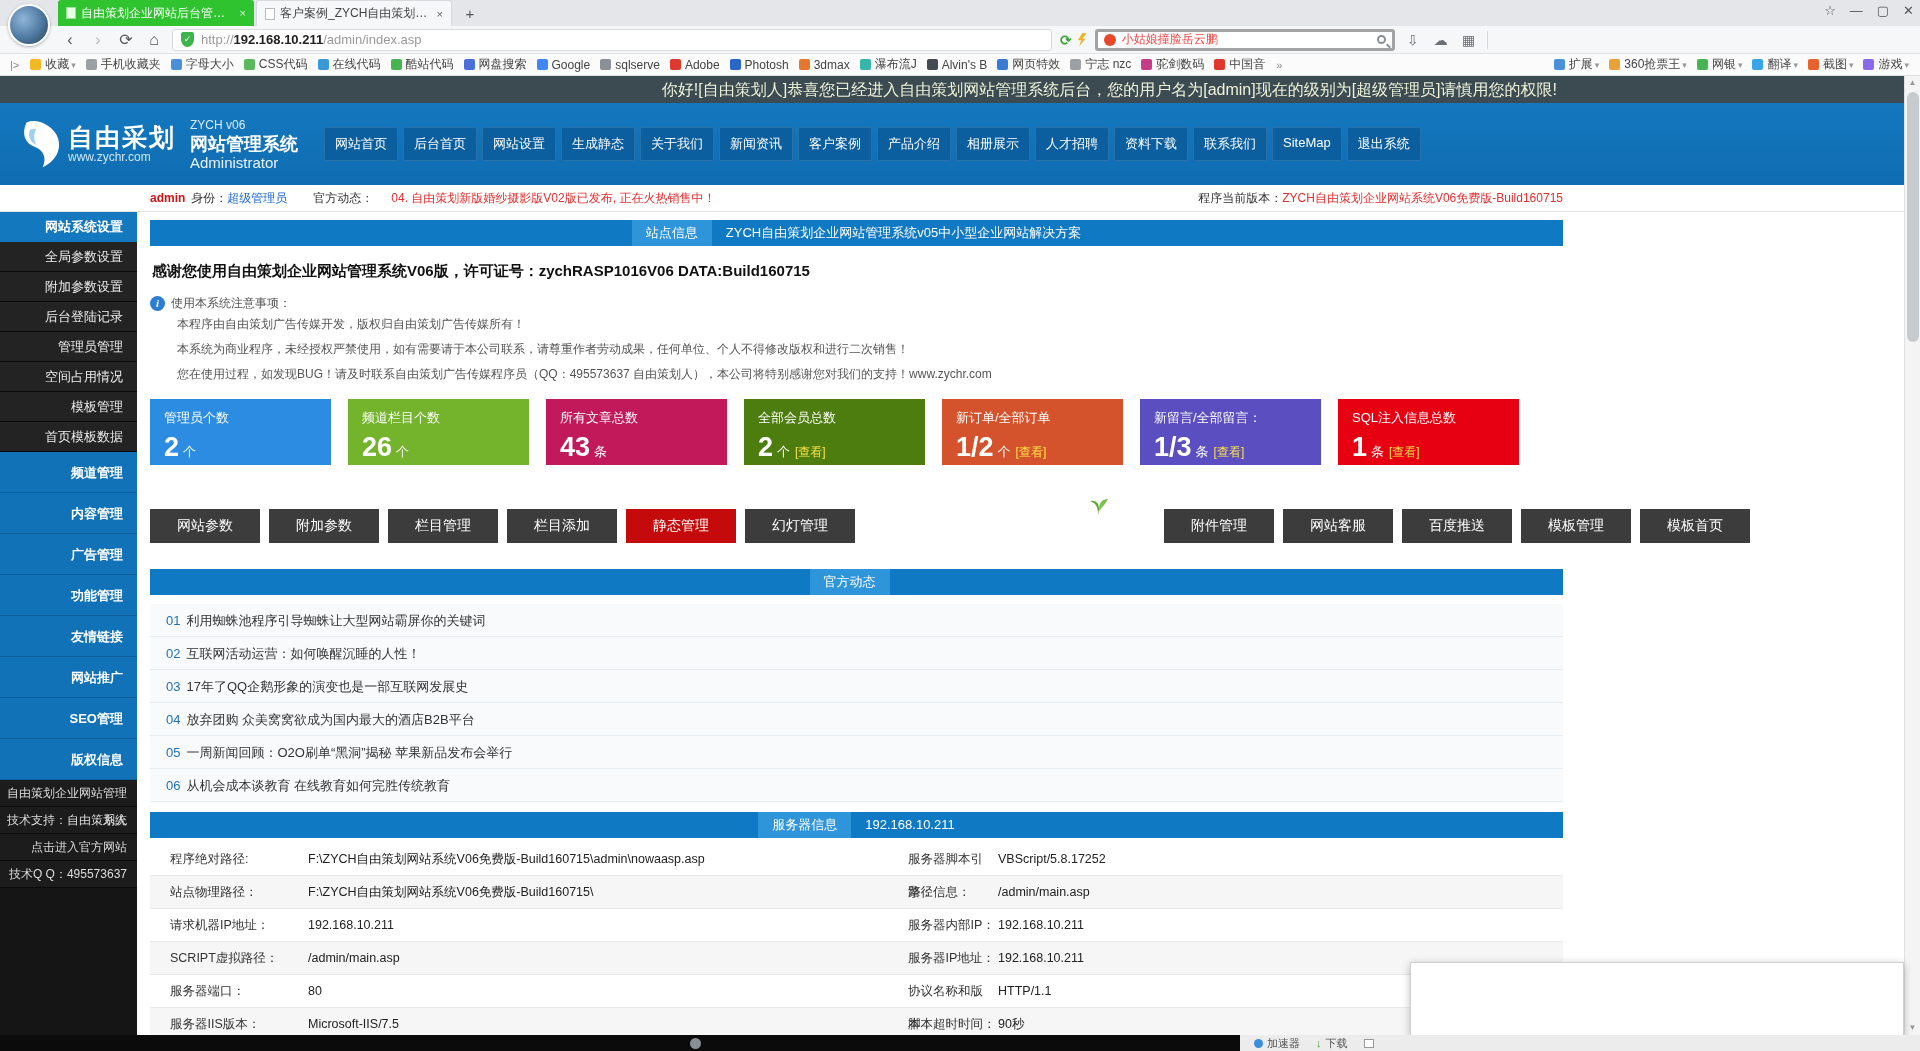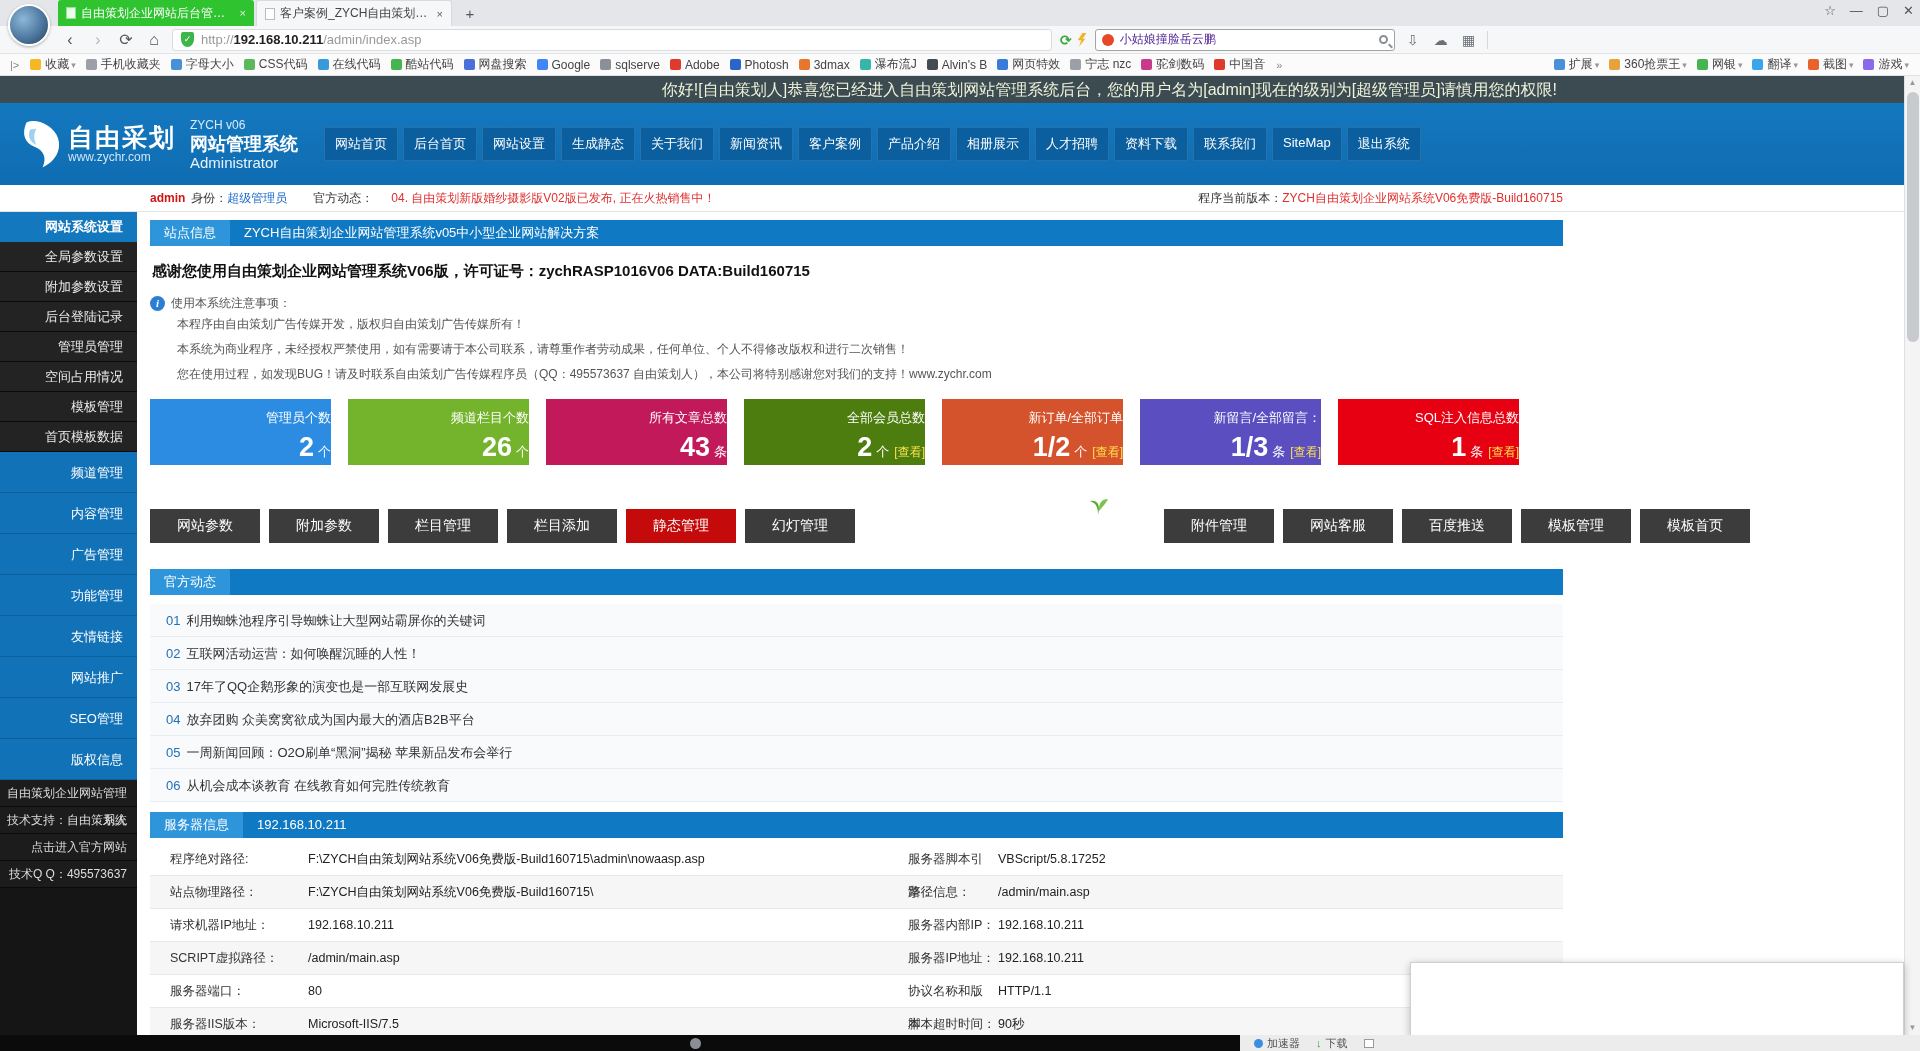--- a/index.html
+++ b/index.html
@@ -25,21 +25,21 @@
 
   .navbar { height:28px; background:#f6f7f8; display:flex; align-items:center; padding:0 10px 0 60px; gap:8px; border-bottom:1px solid #e2e3e5; }
   .nbtn { color:#555; font-size:16px; line-height:16px; width:20px; text-align:center; }
   .nbtn.dim { color:#b5b8bb; }
   .urlbox { width:880px; height:22px; background:#fff; border:1px solid #d9dbde; border-radius:3px; display:flex; align-items:center; padding:0 8px; font-size:13px; }
   .shield { width:13px; height:15px; background:#3cb54a; border-radius:2px 2px 50% 50%; color:#fff; font-size:9px; text-align:center; line-height:14px; margin-right:7px; flex:none; }
   .u-scheme,.u-path { color:#999; } .u-host { color:#222; font-weight:bold; }
   .plug { display:flex; align-items:center; gap:6px; }
   .plug .rec { color:#3aa53a; font-size:14px; font-weight:bold; }
   .bolt { width:9px; height:14px; background:#f0b428; clip-path:polygon(55% 0,100% 0,55% 45%,85% 45%,15% 100%,38% 55%,0 55%); }
-  .searchbox { width:300px; height:22px; background:#fff; border:1px solid #a3a3a3; border-radius:3px; display:flex; align-items:center; padding:0 6px; font-size:12px; color:#4c1d95; }
+  .searchbox { width:300px; height:22px; background:#fff; border:3px solid #a3a3a3; border-radius:3px; display:flex; align-items:center; padding:0 6px; font-size:12px; color:#ef4444; }
   .hotdot { width:12px; height:12px; border-radius:50%; background:#e8482a; margin-right:6px; flex:none; }
   .mag { width:9px; height:9px; border:2px solid #8a8f96; border-radius:50%; position:relative; margin-left:auto; flex:none; }
   .mag::after { content:""; position:absolute; width:5px; height:2px; background:#8a8f96; transform:rotate(45deg); left:7px; top:8px; }
   .ric { color:#6b7076; font-size:14px; width:20px; text-align:center; }
   .vdiv { width:1px; height:18px; background:#d5d7da; }
 
   .bookmarksbar { height:22px; background:#fbfbfc; border-bottom:1px solid #e0e1e3; display:flex; align-items:center; font-size:12px; color:#444; padding:0 6px; gap:2px; }
   .bm-lead { color:#888; font-size:11px; padding:0 4px; }
   .bm-item { display:flex; align-items:center; padding:0 5px; white-space:nowrap; }
   .bm-ico { width:11px; height:11px; border-radius:2px; margin-right:4px; flex:none; }
@@ -68,34 +68,34 @@
   .a-user { color:#d01414; font-weight:bold; margin-right:6px; }
   .a-idlab { color:#333; } .a-id { color:#1a66cc; margin-right:26px; }
   .a-newslab { color:#333; margin-right:18px; } .a-news { color:#e03030; }
   .a-ver { margin-left:auto; color:#333; }
   .a-verval { color:#e03030; }
 
   .mainrow { display:flex; height:823px; }
   .sidebar { width:137px; background:#151515; flex:none; }
   .sb-head { height:30px; line-height:30px; background:#1478be; color:#fff; font-size:13px; font-weight:bold; text-align:right; padding-right:14px; cursor:pointer; }
   .sb-dark { height:30px; line-height:30px; background:#232323; border-bottom:1px solid #0a0a0a; color:#ececec; font-size:13px; text-align:right; padding-right:14px; cursor:pointer; }
-  .sb-blue { height:41px; line-height:41px; background:#1172b8; border-bottom:1px solid #0d5f9a; color:#fff; font-size:13px; font-weight:normal; text-align:right; padding-right:14px; cursor:pointer; }
+  .sb-blue { height:41px; line-height:41px; background:#1172b8; border-bottom:1px solid #0d5f9a; color:#fff; font-size:13px; font-weight:bold; text-align:right; padding-right:14px; cursor:pointer; }
   .sb-foot { height:27px; line-height:27px; background:#1c1c1c; border-bottom:1px solid #0a0a0a; color:#ddd; font-size:12px; text-align:right; padding-right:10px; cursor:pointer; }
 
   .content { flex:1; background:#fff; padding-left:13px; position:relative; overflow:hidden; }
-  .bluebar { width:1413px; height:26px; background:#1079c4; color:#fff; font-size:13px; line-height:26px; display:flex; }
+  .bluebar { width:1413px; height:26px; background:#1079c4; color:#fff; font-size:13px; line-height:26px; display:flex;justify-content:center; }
   .bluebar .blabel { background:#2e95da; padding:0 14px; margin-right:14px; }
   .bluebar .bip { color:#fff; }
   .mt8{margin-top:8px} .license { margin:16px 0 0 2px; font-size:15px; font-weight:bold; color:#111; }
   .notice { margin-top:14px; font-size:12px; color:#555; }
   .notice-title { display:flex; align-items:center; gap:6px; }
   .info-ico { width:15px; height:15px; border-radius:50%; background:#2d7dd2; color:#fff; font-size:11px; font-weight:bold; text-align:center; line-height:15px; font-family:"Liberation Serif",serif; font-style:italic; }
   .notice-lines div { margin-left:27px; line-height:25px; }
 
-  .stats { display:flex; gap:17px; margin-top:12px; width:1413px;text-align:right; }
+  .stats { display:flex; gap:17px; margin-top:12px; width:1413px; }
   .stat { width:181px; height:66px; color:#fff; padding:10px 0 0 14px; }
   .stat-label { font-size:13px; }
   .stat-vrow { margin-top:5px; }
   .stat-value { font-size:27px; font-weight:bold; }
   .stat-unit { font-size:13px; margin-left:4px; }
   .stat-view { font-size:12px; color:#ffe24a; margin-left:5px; cursor:pointer; }
 
   .qrow { margin-top:44px; display:flex; align-items:center; }
   .qbtn { width:110px; padding:8px 0; text-align:center; background:#3c3c3c; color:#fff; font-size:14px; margin-right:9px; cursor:pointer; }
   .qbtn.hl { background:#c40a0a; }

